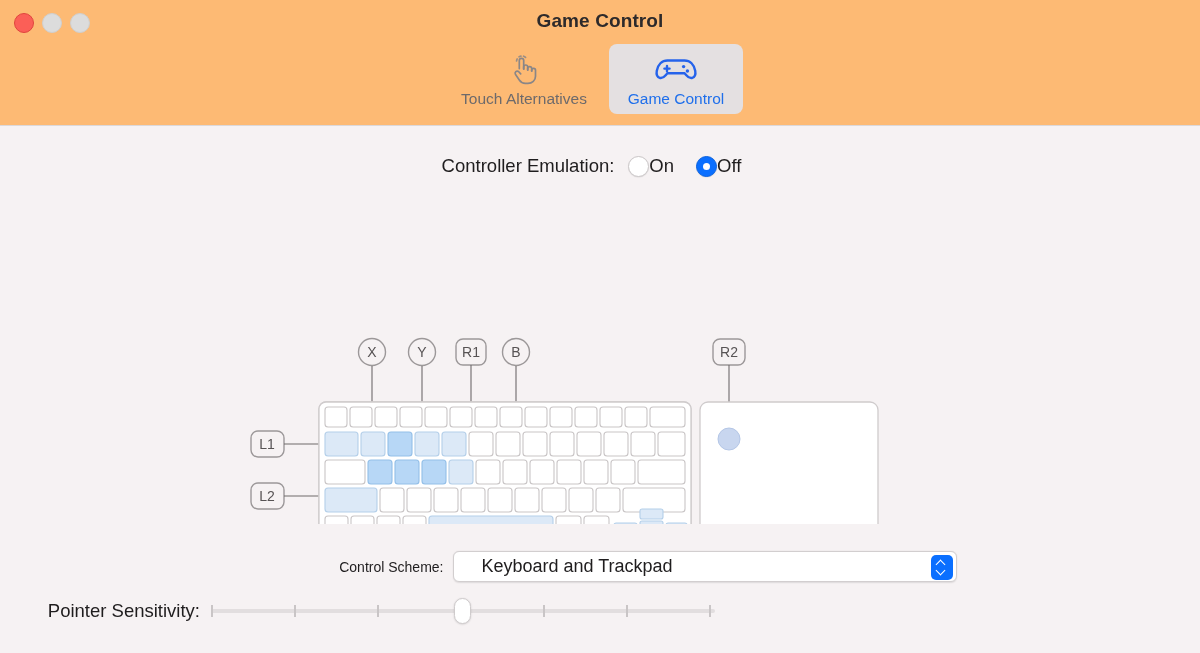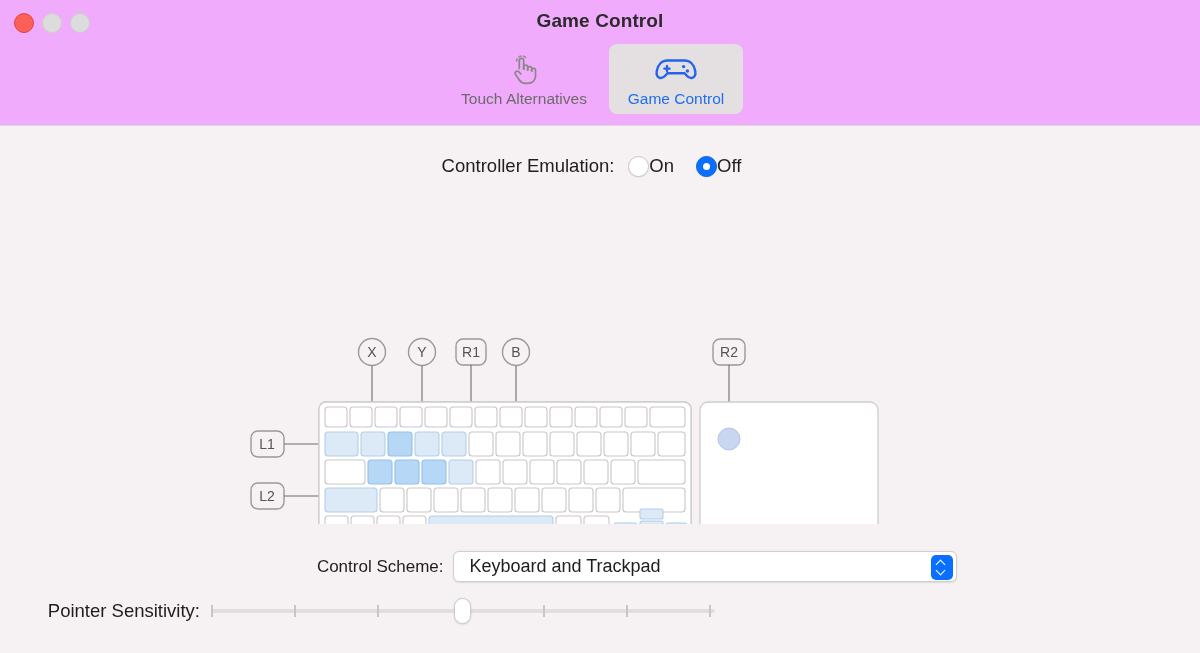--- a/index.html
+++ b/index.html
@@ -20,21 +20,21 @@
     width: 1200px;
     height: 653px;
     background: #f6f2f3;
     overflow: hidden;
   }
 
   
   .titlebar {
     position: relative;
     height: 126px;
-    background: #f0abfc;
+    background: #fdba74;
     border-bottom: 1px solid #dcd8d9;
     box-sizing: border-box;
     padding-left: 16px;
   }
   .traffic {
     position: absolute;
     left: 14px;
     top: 13px;
     display: flex;
     gap: 8px;
@@ -148,42 +148,42 @@
   
   .scheme-row {
     position: absolute;
     top: 425px;
     left: 0; right: 0;
     display: flex;
     justify-content: center;
     align-items: center;
   }
   .scheme-label {
-    font-size: 17px;
+    font-size: 14px;
     color: #1f1d1e;
     width: 200px;
     text-align: right;
     margin-right: 9px;
   }
   .popup {
     position: relative;
     width: 504px;
     height: 31px;
     background: #ffffff;
     border: 1px solid #d2cecf;
     border-radius: 6px;
     box-shadow: 0 0.5px 1.5px rgba(0,0,0,0.10);
     box-sizing: border-box;
     display: flex;
     align-items: center;
   }
   .popup-value {
     font-size: 18px;
     color: #1f1d1e;
-    padding-left: 16px;
+    padding-left: 28px;
   }
   .popup-arrows {
     position: absolute;
     right: 3px; top: 2.5px;
     width: 22px; height: 25px;
     background: #0a6fff;
     border-radius: 5px;
     display: flex;
     flex-direction: column;
     align-items: center;

